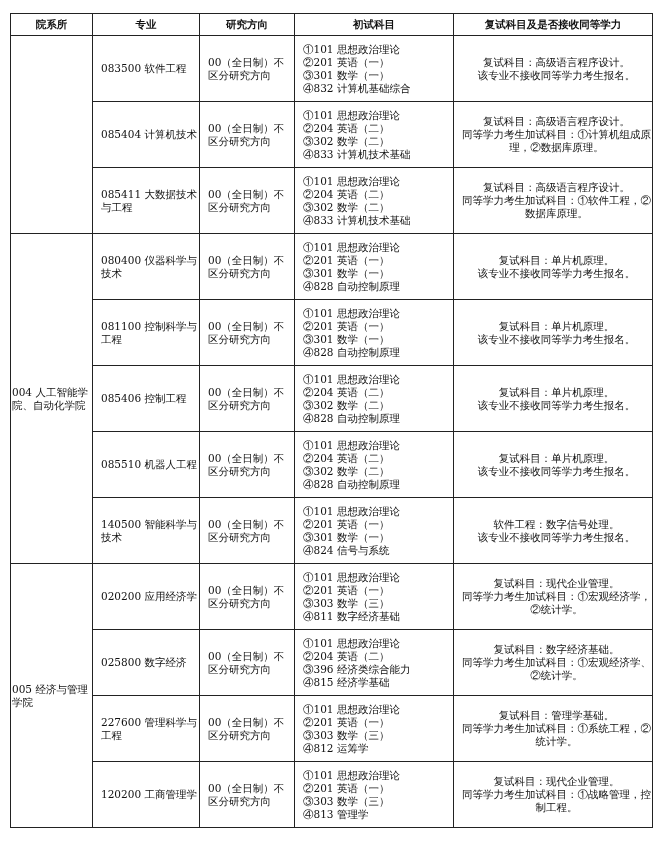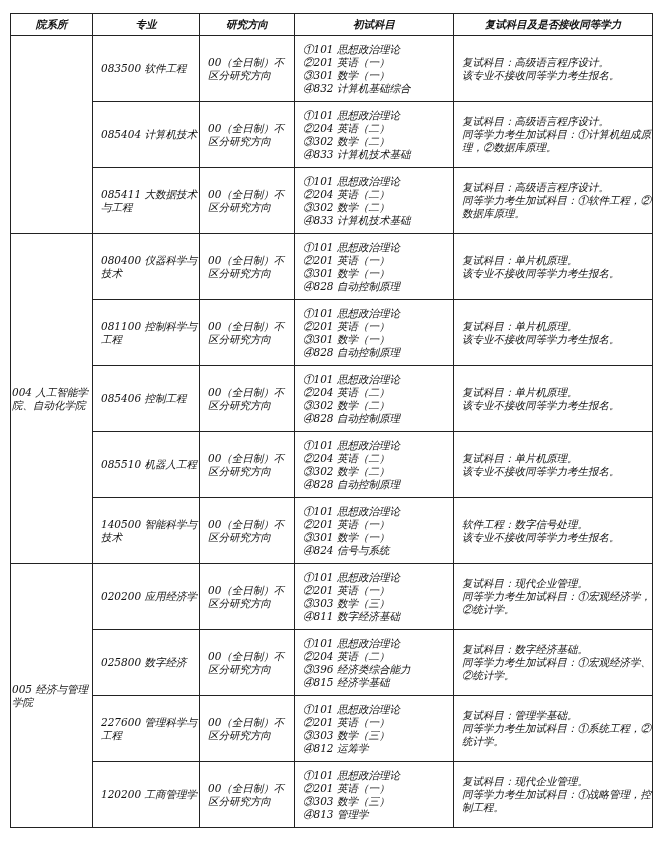--- a/index.html
+++ b/index.html
@@ -17,21 +17,20 @@
     }
     table.admissions {
       position: absolute;
       left: 10px;
       top: 13px;
       width: 642px;
       border-collapse: collapse;
       table-layout: fixed;
       font-size: 10.5px;
       line-height: 13px;
-      font-style: italic;
     }
     table.admissions th,
     table.admissions td {
       border: 1.2px solid #222;
       padding: 0 1px;
       vertical-align: middle;
       text-align: left;
       overflow: hidden;
     }
     table.admissions th {
@@ -48,20 +47,21 @@
     .dept-cell {
       vertical-align: middle;
       padding-left: 0;
     }
     .exam-line {
       display: block;
       white-space: nowrap;
     }
     .retest-line {
       display: block;
+      text-align: center;
     }
     .col-dept { width: 82px; }
     .col-major { width: 107px; }
     .col-dir { width: 95px; }
     .col-exam { width: 159px; }
     .col-retest { width: 199px; }
     td.exam-cell { padding-left: 2px; }
     td.retest-cell { padding-left: 3px; }
     td.dir-cell { padding-left: 2px; }
   </style>

